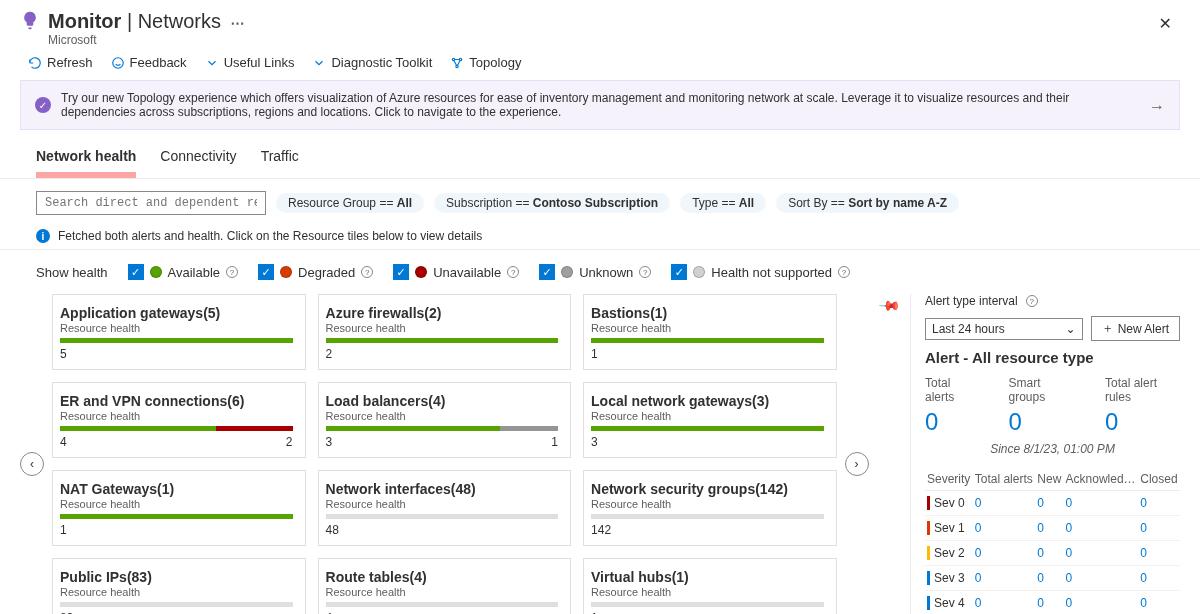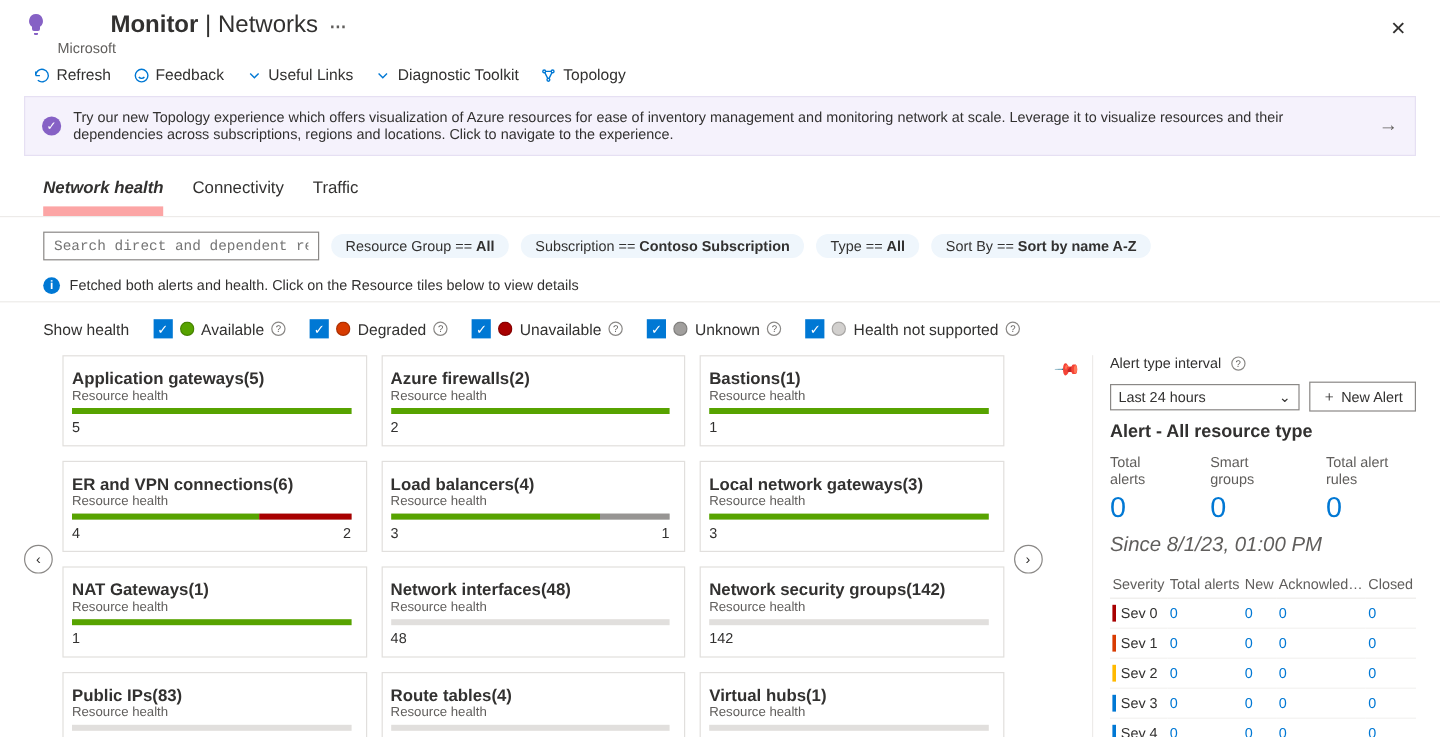--- a/index.html
+++ b/index.html
@@ -1,34 +1,34 @@
 <!DOCTYPE html>
 <html><head>
 <meta charset="utf-8">
 <style>
 * { box-sizing: border-box; margin: 0; padding: 0; font-family: "Segoe UI", -apple-system, Arial, sans-serif; }
 body { background: #fff; color: #323130; font-size: 13px; width: 1200px; }
 .header { padding: 10px 20px 6px 20px; display: flex; align-items: flex-start; justify-content: space-between; }
 .header-left { display: flex; align-items: flex-start; gap: 8px; }
 .bulb-icon { width: 20px; height: 20px; color: #8661c5; }
-.title-block h1 { font-size: 20px; font-weight: 600; margin-left: 44px; }
+.title-block h1 { font-size: 20px; font-weight: 600; }
 .title-block h1 .light { font-weight: 400; }
 .title-block .sub { font-size: 12px; color: #605e5c; }
 .close-btn { font-size: 16px; cursor: pointer; color: #323130; padding: 4px 8px; }
 .dotdot { color: #605e5c; font-size: 14px; padding: 0 4px; }
 .toolbar { display: flex; gap: 18px; padding: 2px 28px 10px 28px; font-size: 13px; }
 .toolbar-item { display: flex; align-items: center; gap: 5px; color: #323130; cursor: pointer; }
 .toolbar-item svg { width: 14px; height: 14px; color: #0078d4; }
 .banner { margin: 0 20px; background: #f5f2fc; border: 1px solid #e6e0f3; padding: 10px 14px; display: flex; align-items: center; gap: 10px; font-size: 12px; color: #323130; }
 .banner-icon { width: 16px; height: 16px; background: #8661c5; border-radius: 50%; display: flex; align-items: center; justify-content: center; flex-shrink:0; }
 .banner-icon::after { content: "✓"; color: #fff; font-size: 10px; }
 .banner-arrow { margin-left: auto; color: #605e5c; font-size: 16px; }
 .tabs { display: flex; gap: 24px; padding: 18px 36px 0 36px; border-bottom: 1px solid #edebe9; }
 .tab { padding-bottom: 8px; font-size: 14px; cursor: pointer; color: #323130; }
-.tab.active { border-bottom: 8px solid #fca5a5; font-weight: 600; font-style: italic; }
+.tab.active { border-bottom: 6px solid #fca5a5; font-weight: 600; }
 .filter-row { display: flex; gap: 10px; padding: 12px 36px 8px 36px; align-items: center; flex-wrap: wrap; }
 .search-box { width: 230px; padding: 4px 8px; border: 1px solid #8a8886; font-size: 12px; height: 24px; font-family: Liberation Mono, monospace; }
 .pill { background: #eff6fc; border-radius: 12px; padding: 3px 12px; font-size: 12px; cursor: pointer; white-space: nowrap; }
 .pill b { font-weight: 600; }
 .info-row { display: flex; align-items: center; gap: 8px; padding: 6px 36px; font-size: 12px; color: #323130; border-bottom: 1px solid #edebe9; }
 .info-icon { width: 14px; height: 14px; background: #0078d4; border-radius: 50%; color: #fff; display: flex; align-items: center; justify-content: center; font-size: 10px; font-weight: bold; }
 .health-row { display: flex; align-items: center; gap: 20px; padding: 14px 36px; font-size: 13px; }
 .health-opt { display: flex; align-items: center; gap: 6px; }
 .chk { width: 16px; height: 16px; background: #0078d4; display: flex; align-items: center; justify-content: center; color: #fff; font-size: 11px; }
 .dot { width: 12px; height: 12px; border-radius: 50%; border: 1px solid rgba(0,0,0,0.2); }
@@ -55,21 +55,21 @@
 .pin-icon { font-size: 14px; color: #605e5c; transform: rotate(45deg); cursor: pointer; }
 .side { width: 270px; border-left: 1px solid #edebe9; padding-left: 14px; }
 .side-row { display: flex; align-items: center; gap: 8px; margin-bottom: 8px; }
 .side-label { font-size: 12px; }
 .dropdown { flex:1; border: 1px solid #8a8886; padding: 3px 6px; font-size: 12px; display: flex; justify-content: space-between; align-items: center; cursor:pointer; }
 .new-alert { border: 1px solid #8a8886; padding: 3px 10px; font-size: 12px; cursor: pointer; display:flex; align-items:center; gap:4px; }
 .side h2 { font-size: 15px; font-weight: 700; margin: 6px 0 10px 0; }
 .stat-row { display: flex; gap: 30px; font-size: 12px; color: #605e5c; }
 .stat-row .col { display:flex; flex-direction:column; gap:4px; }
 .big-num { font-size: 24px; color: #0078d4; font-weight: 400; }
-.since { font-size: 17px; font-style: italic; color: #605e5c; margin: 6px 0 12px 0; }
+.since { font-size: 12px; font-style: italic; color: #605e5c; margin: 6px 0 12px 0; text-align: center; }
 .sev-table { width: 100%; font-size: 12px; border-collapse: collapse; margin-top: 12px; }
 .sev-table th { text-align: left; font-weight: 400; color: #605e5c; padding: 4px 2px; border-bottom: 1px solid #edebe9; }
 .sev-table td { padding: 5px 2px; border-bottom: 1px solid #f3f2f1; }
 .sev-cell { display: flex; align-items: center; gap: 4px; }
 .sev-bar { width: 3px; height: 14px; }
 .sev0 { background: #a80000; } .sev1 { background: #d83b01; } .sev2 { background: #ffb900; } .sev3 { background: #0078d4; } .sev4 { background: #0078d4; }
 .blue-link { color: #0078d4; }
 </style>
 </head>
 <body>

